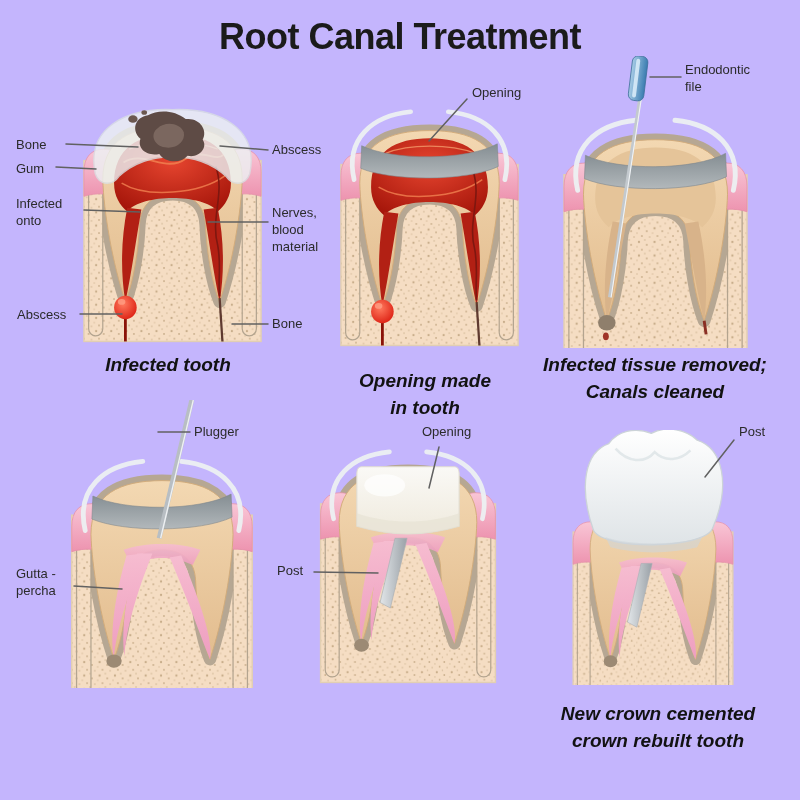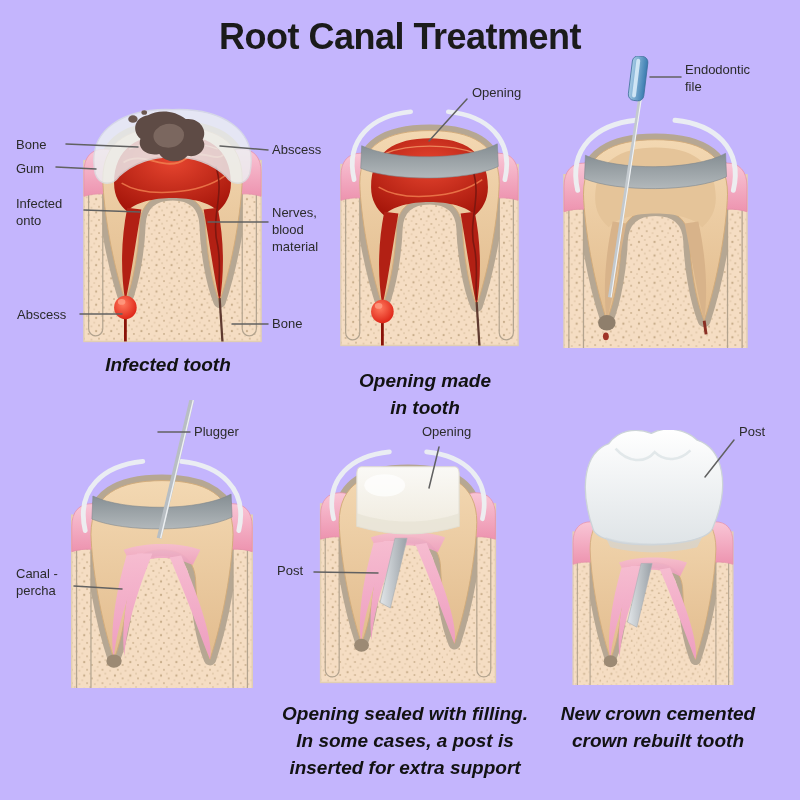--- a/index.html
+++ b/index.html
@@ -246,28 +246,27 @@
   <div class="label" style="left:17px;top:306px">Abscess</div>
   <div class="label" style="left:272px;top:141px">Abscess</div>
   <div class="label" style="left:272px;top:204px">Nerves,
 blood
 material</div>
   <div class="label" style="left:272px;top:315px">Bone</div>
   <div class="label" style="left:472px;top:84px">Opening</div>
   <div class="label" style="left:685px;top:61px">Endodontic
 file</div>
   <div class="label" style="left:194px;top:423px">Plugger</div>
-  <div class="label" style="left:16px;top:565px">Canal -
+  <div class="label" style="left:16px;top:565px">Gutta -
 percha</div>
   <div class="label" style="left:422px;top:423px">Opening</div>
   <div class="label" style="left:277px;top:562px">Post</div>
   <div class="label" style="left:739px;top:423px">Post</div>
 
   <div class="caption" style="left:48px;top:352px;width:240px">Infected tooth</div>
   <div class="caption" style="left:315px;top:368px;width:220px">Opening made
 in tooth</div>
-  <div class="caption" style="left:272px;top:701px;width:266px">Opening sealed with filling.
-In some cases, a post is
-inserted for extra support</div>
+  <div class="caption" style="left:528px;top:352px;width:254px">Infected tissue removed;
+Canals cleaned</div>
   <div class="caption" style="left:542px;top:701px;width:232px">New crown cemented
 crown rebuilt tooth</div>
 
 </div>
 
 </body></html>

